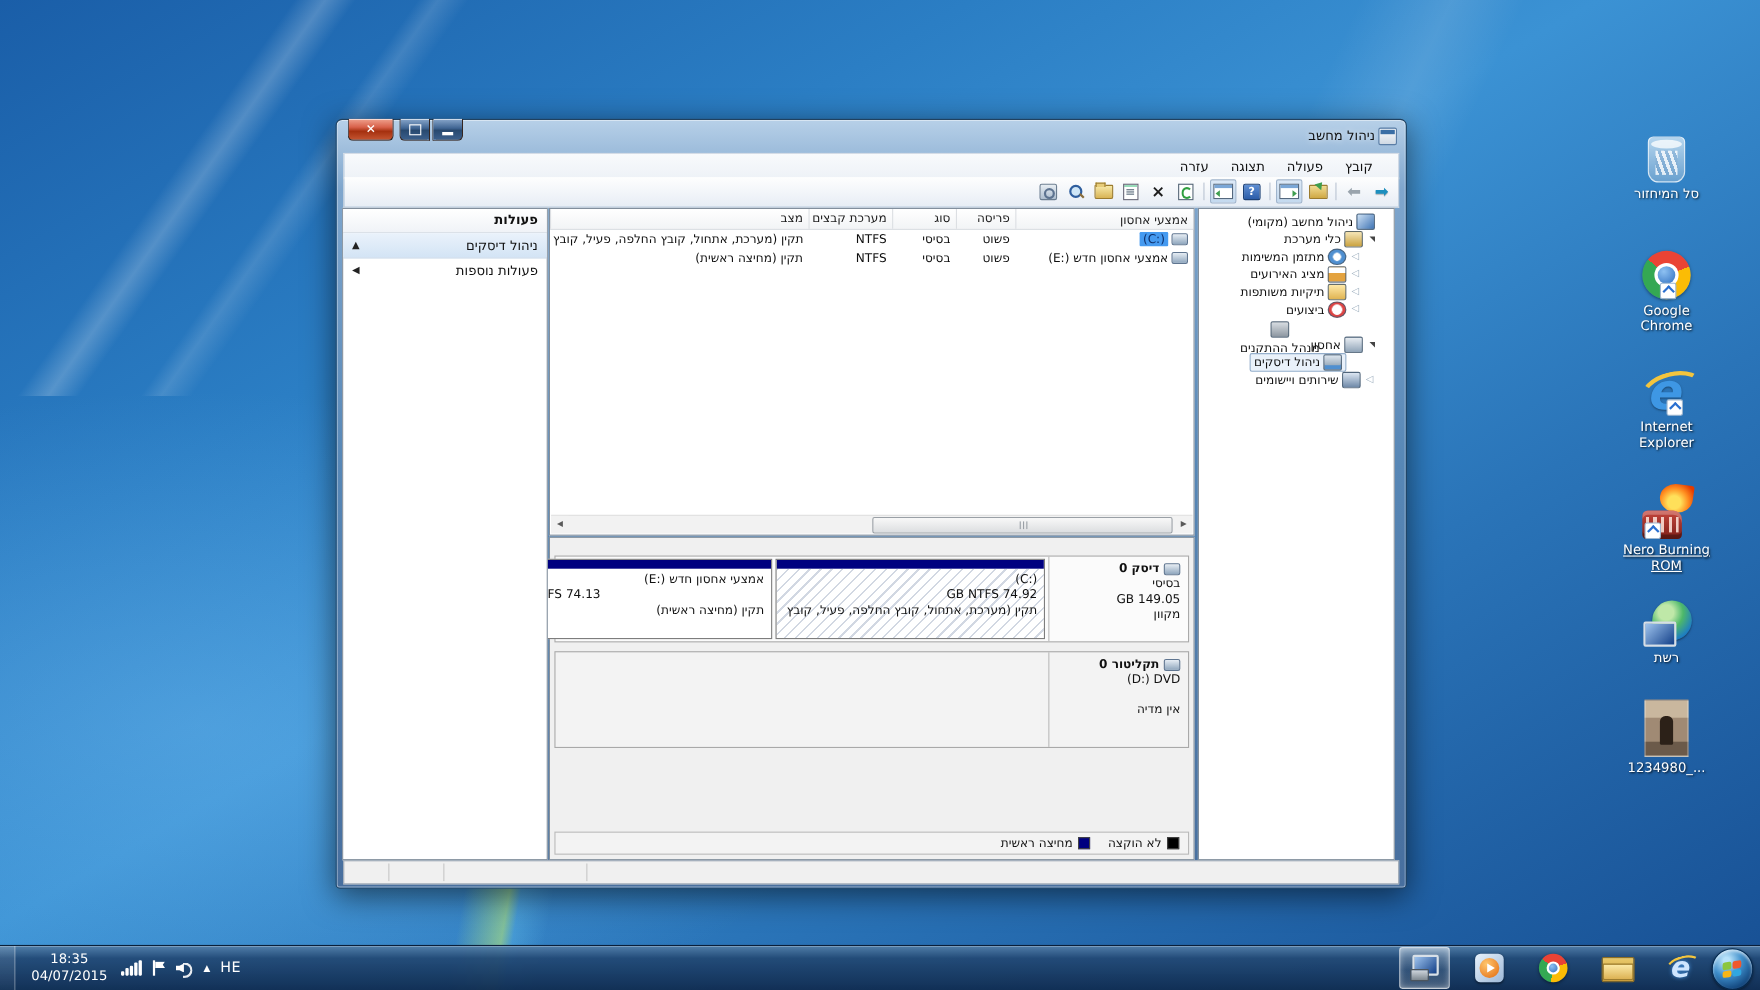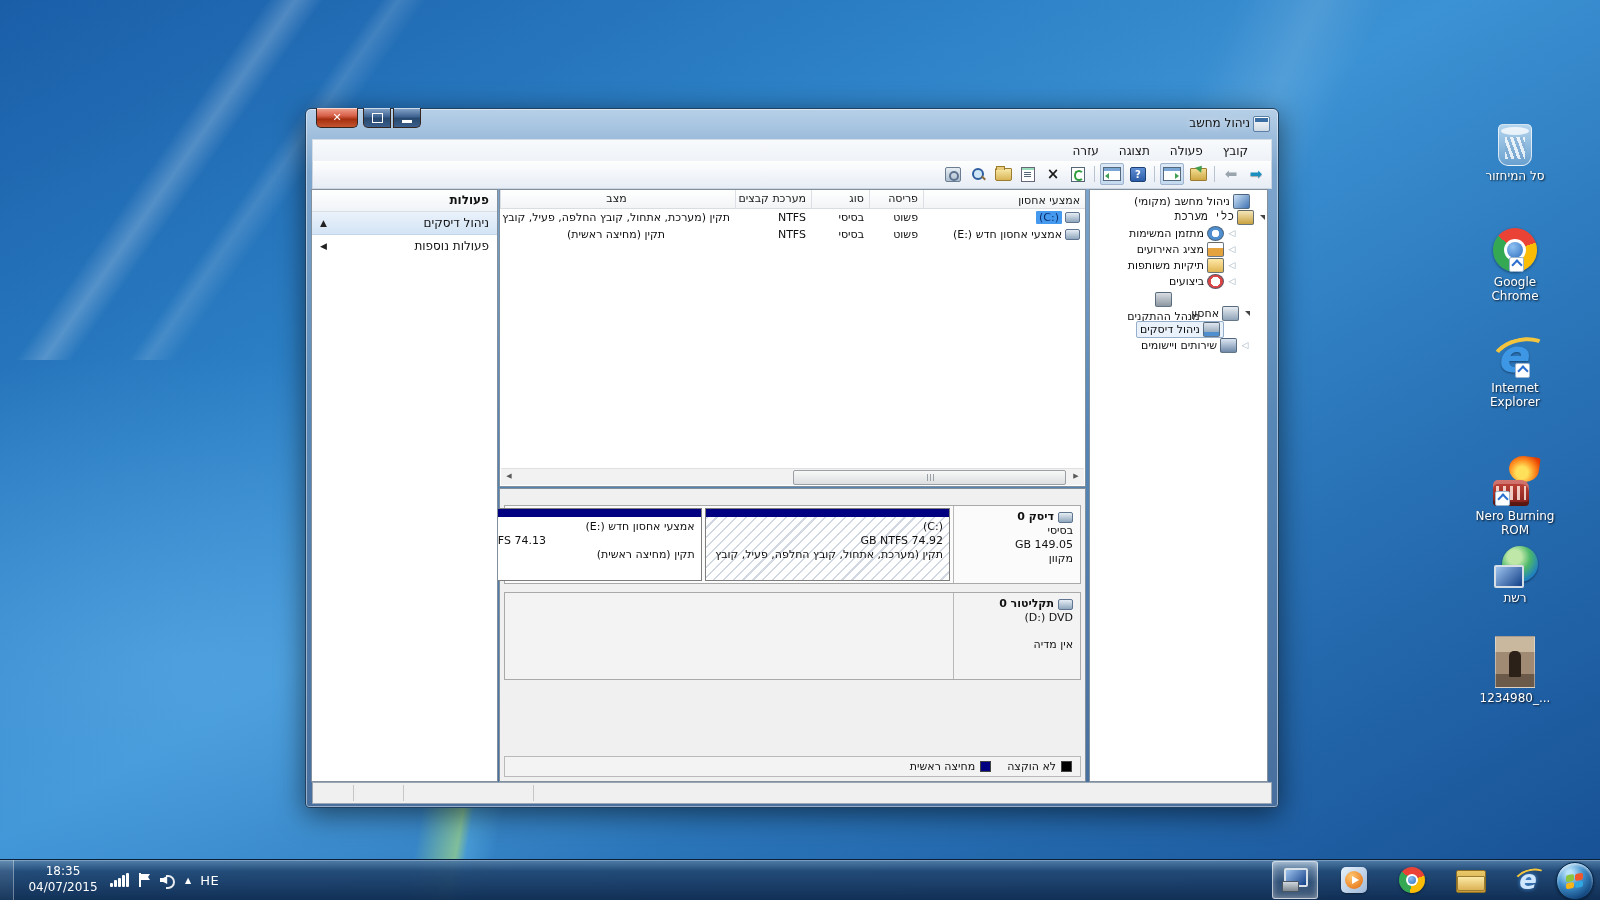--- a/index.html
+++ b/index.html
@@ -136,21 +136,21 @@
   .center-panel{left:193px;width:587px;border:none;background:transparent;}
   .vol-list{position:absolute;top:0;left:0;right:0;height:296px;background:#fff;border:1px solid #828f9d;overflow:hidden;}
   .vl-head{display:flex;height:18px;background:linear-gradient(#fff,#f2f4f6);border-bottom:1px solid #d9dde2;font-size:11px;color:#1a1a1a;}
   .vl-head .c{border-left:1px solid #dcdfe3;padding:2px 5px 0 2px;box-sizing:border-box;white-space:nowrap;overflow:hidden;}
   .vl-row{display:flex;height:17px;font-size:11px;color:#101010;align-items:center;}
   .vl-row .c{padding:0 5px 0 2px;box-sizing:border-box;white-space:nowrap;overflow:hidden;}
   .cw-name{width:162px;flex:none;display:flex;align-items:center;gap:3px;}
   .cw-layout{width:54px;flex:none;}
   .cw-type{width:58px;flex:none;}
   .cw-fs{width:76px;flex:none;}
-  .cw-status{flex:1;text-align:center;}
+  .cw-status{flex:1;}
   .mini-disk{width:13px;height:9px;border-radius:2px;background:linear-gradient(#e6edf4,#8fa6bd);border:1px solid #5f7priorities;border:1px solid #5f7590;flex:none;}
   .namesel{background:#459af0;color:#0d2f6b;padding:0 3px;border-radius:1px;}
   .ltr{direction:ltr;unicode-bidi:isolate;}
   .hscroll{position:absolute;left:1px;right:1px;bottom:1px;height:16px;background:#f2f2f2;border-top:1px solid #e0e0e0;direction:ltr;}
   .sb-arrow{position:absolute;top:0;width:16px;height:15px;color:#5a5a5a;font-size:7px;text-align:center;line-height:15px;background:#f2f2f2;cursor:pointer;}
   .sb-thumb{position:absolute;left:292px;right:18px;top:1px;height:13px;border:1px solid #9aa0a6;border-radius:2px;
     background:linear-gradient(#f8f8f8,#dcdee0);cursor:pointer;}
   .sb-thumb:after{content:"";position:absolute;left:50%;top:3px;width:1px;height:7px;background:#9aa0a6;box-shadow:-3px 0 0 #9aa0a6,3px 0 0 #9aa0a6;}
 
   .graph-view{position:absolute;top:299px;left:0;right:0;bottom:0;background:#f0f0f0;border:1px solid #828f9d;}
@@ -258,21 +258,21 @@
   </div>
   <div class="dicon" style="right:42px;top:328px;">
     <div class="art">
         <div style="position:relative;">
           <div class="ie-e">e</div>
           <div class="shortcut"></div>
         </div>
       </div>
     <div style="width:60px;margin:0 auto;">Internet Explorer</div>
   </div>
-  <div class="dicon" style="right:42px;top:456px;">
+  <div class="dicon" style="right:42px;top:440px;text-decoration:underline;">
     <div class="art">
         <div class="nero">
           <div class="flame"></div>
           <div class="base"></div>
           <div class="shortcut" style="left:2px;"></div>
         </div>
       </div>
     <div style="width:86px;margin:0 auto;">Nero Burning ROM</div>
   </div>
   <div class="dicon" style="right:42px;top:538px;">
@@ -358,21 +358,21 @@
           </div>
       </div>
     </div>
 
     <div class="panel tree-panel">
       <div class="trow" style="padding-right:4px;">
         <span class="exp-spacer"></span>
           <span class="nicon ni-computer"></span>
         <span>ניהול מחשב (מקומי)</span>
       </div>
-      <div class="trow" style="padding-right:2px;font-family:Liberation Mono, monospace;">
+      <div class="trow" style="padding-right:17px;">
         <span class="exp-filled"></span>
           <span class="nicon ni-tools"></span>
         <span>כלי מערכת</span>
       </div>
       <div class="trow" style="padding-right:30px;">
         <span class="exp">◁</span>
           <span class="nicon ni-clock"></span>
         <span>מתזמן המשימות</span>
       </div>
       <div class="trow" style="padding-right:30px;">

